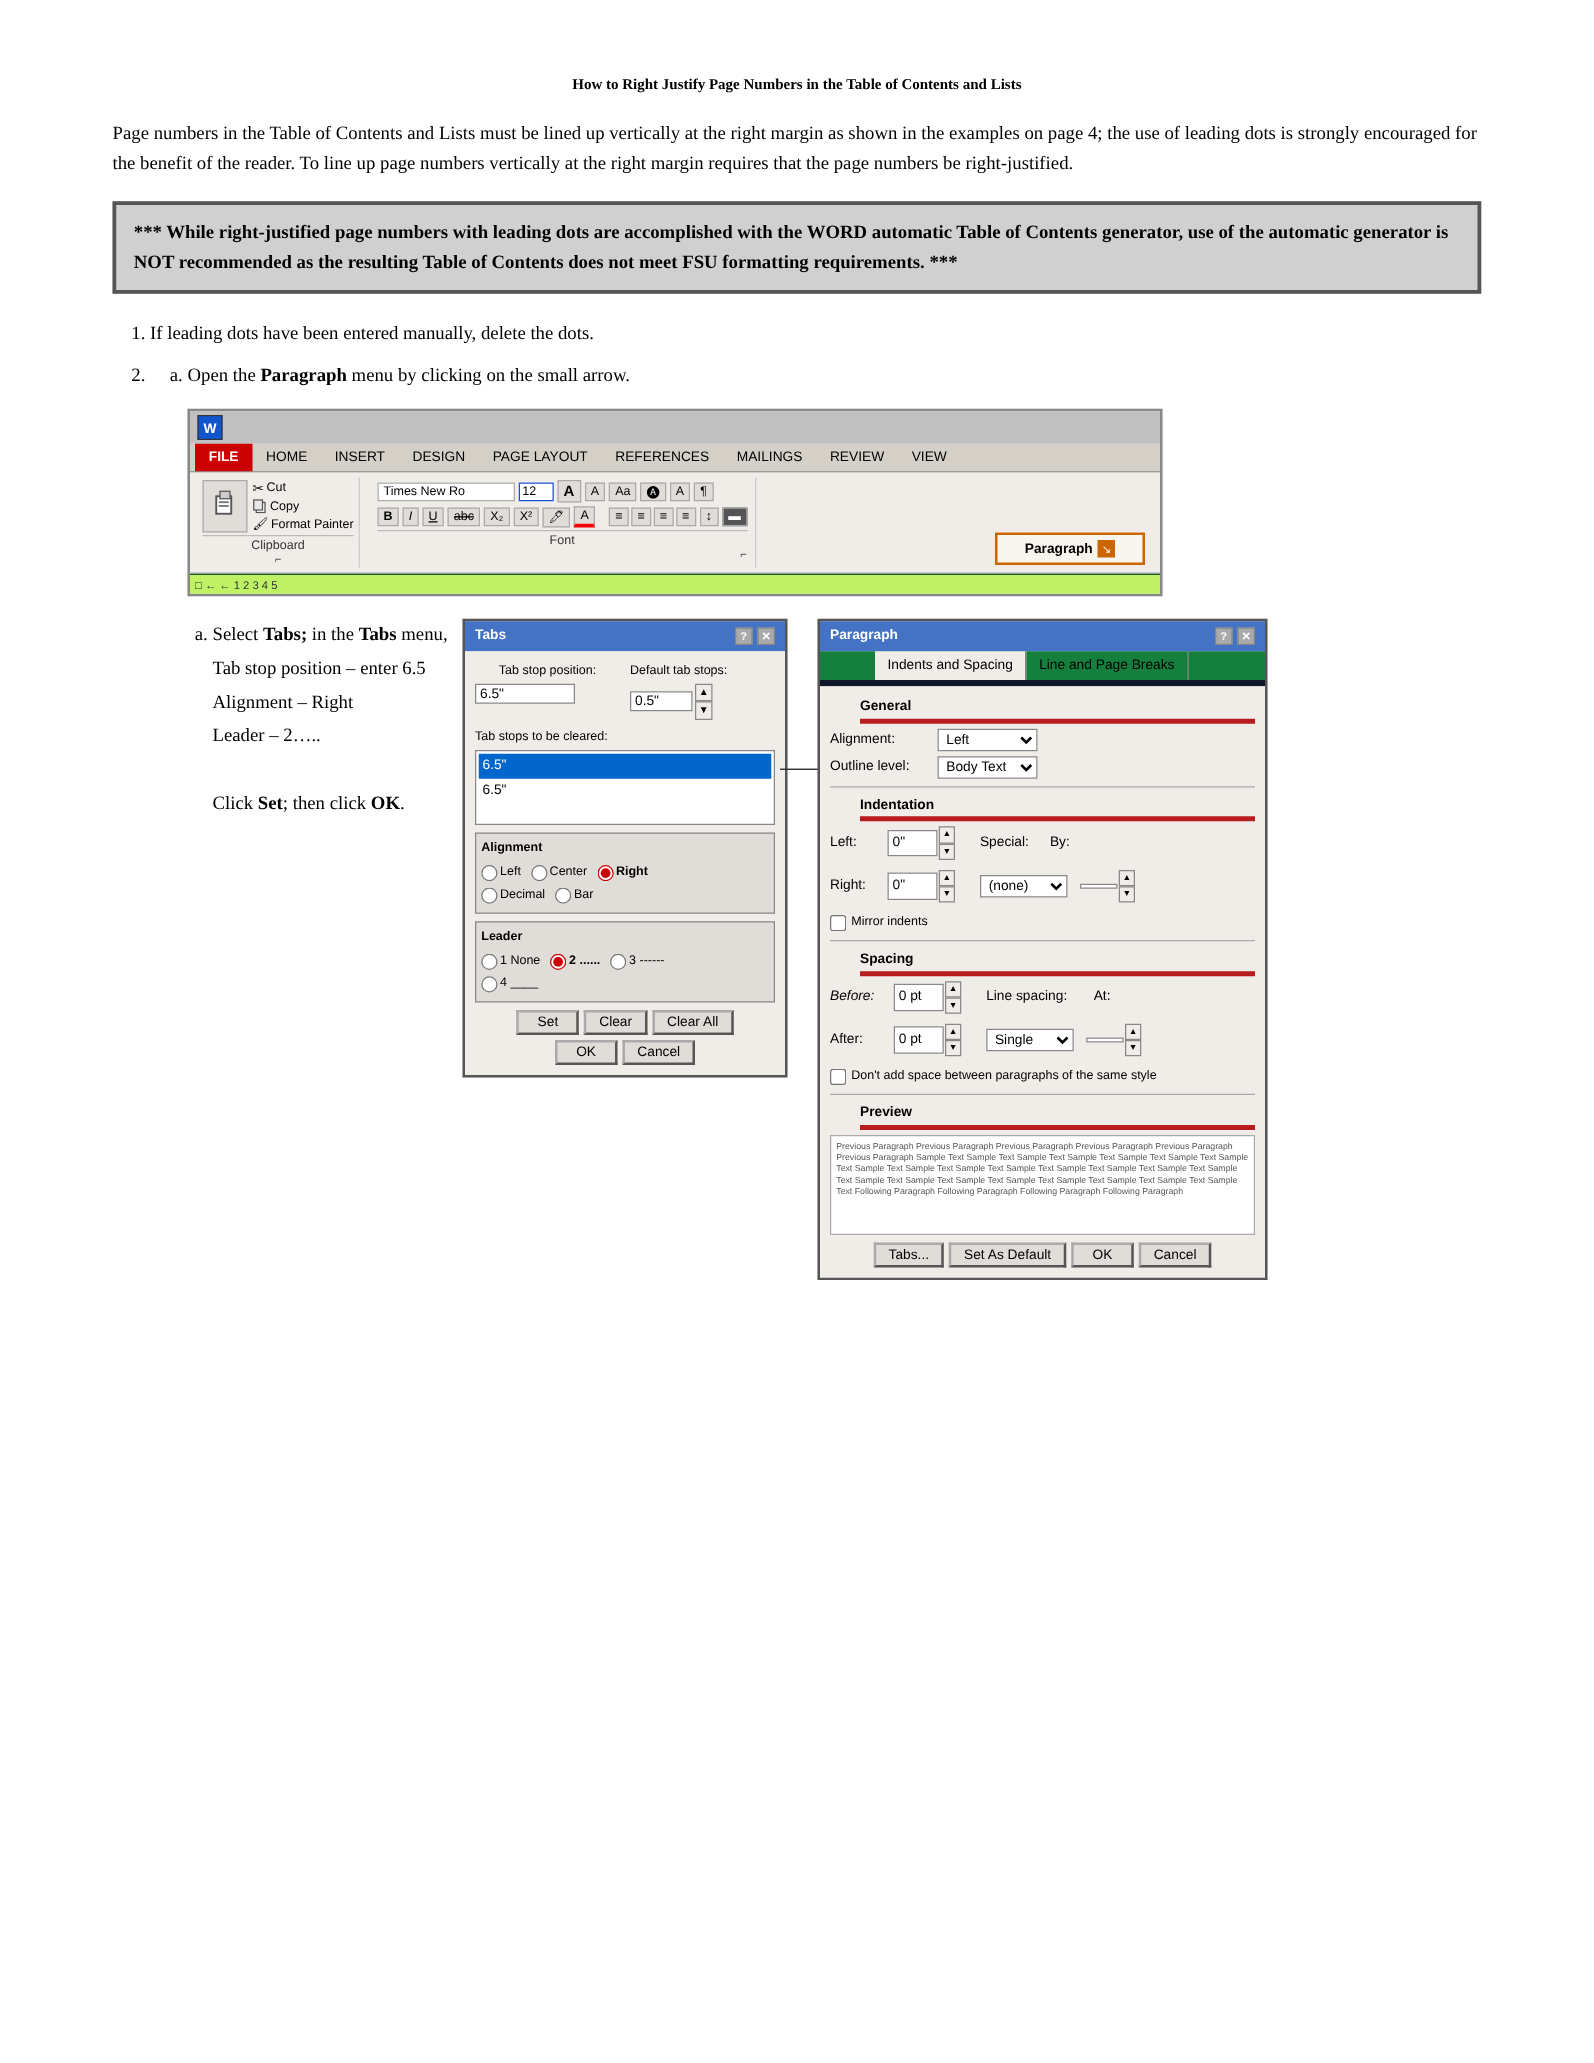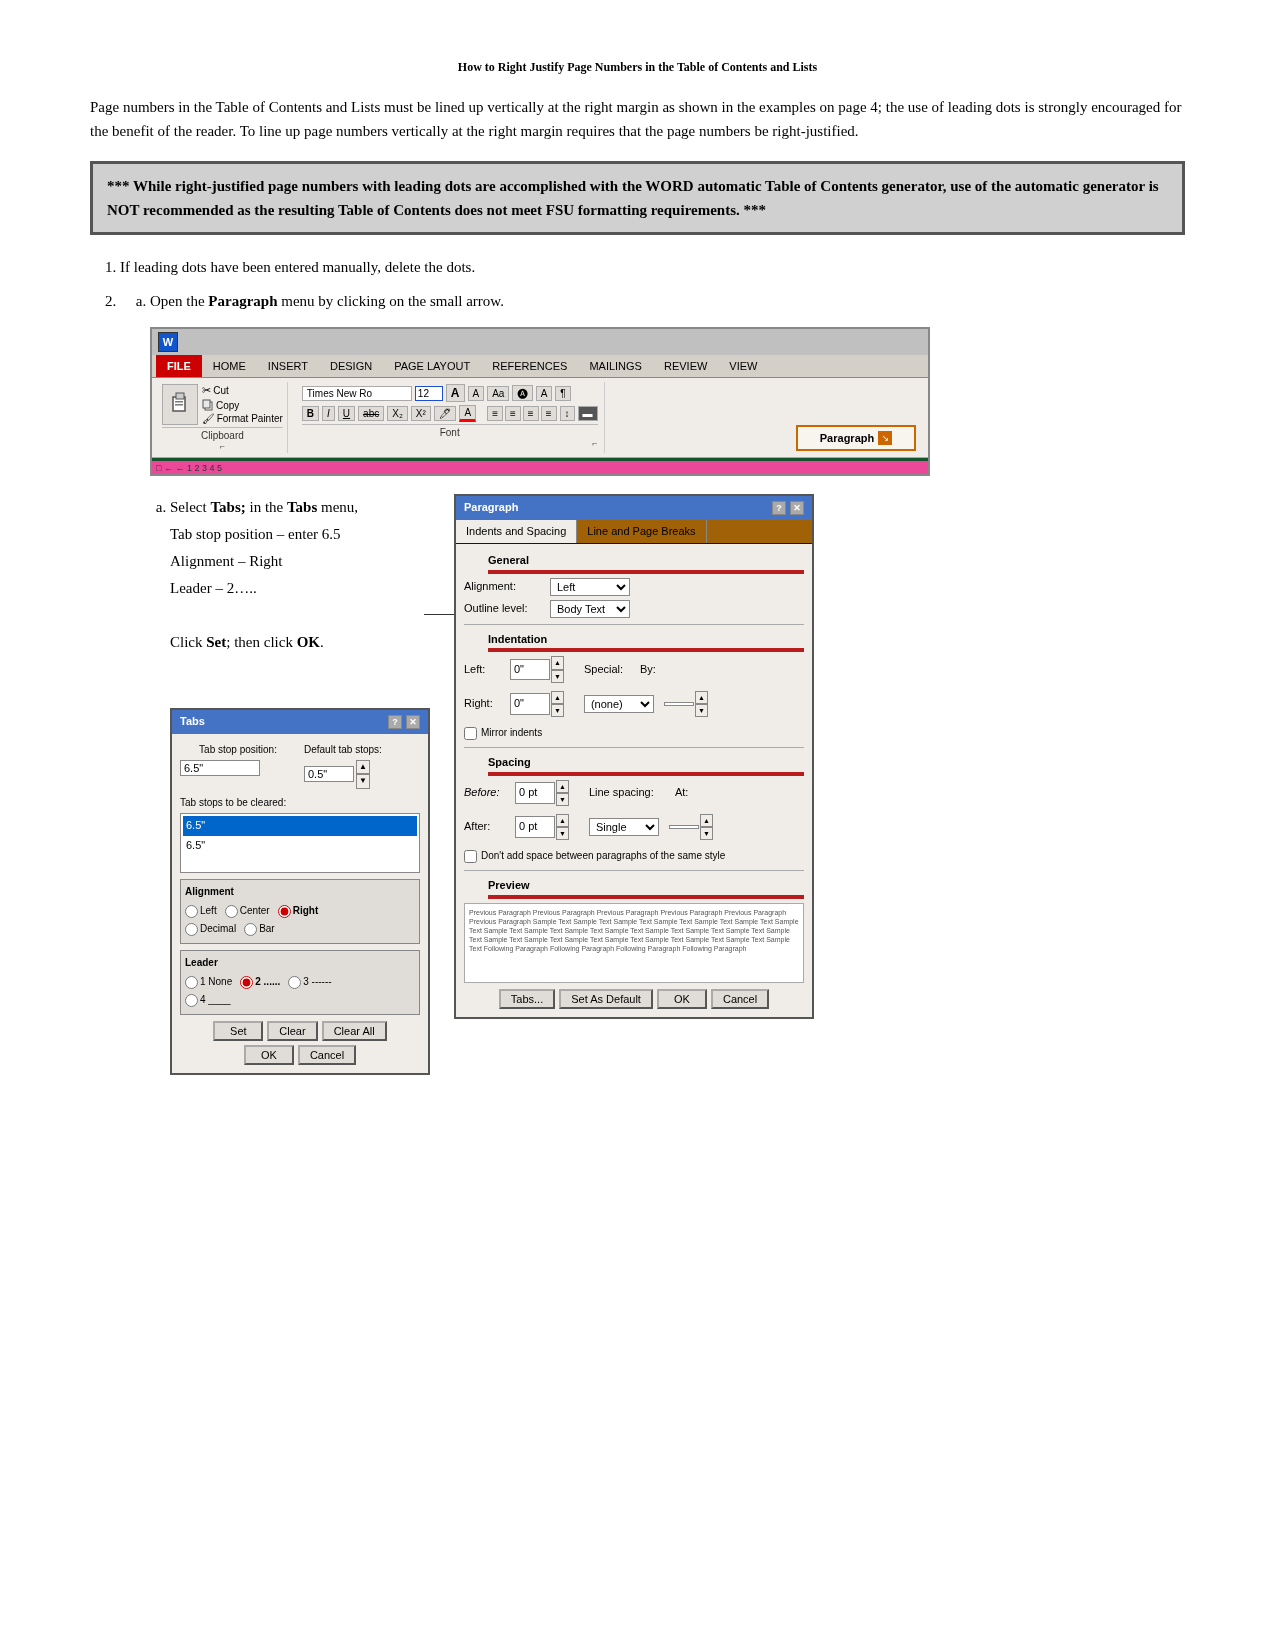--- a/index.html
+++ b/index.html
@@ -133,23 +133,23 @@
     .para-arrow {
       width: 14px; height: 14px;
       background: #cc6600;
       color: white;
       font-size: 9px;
       display: flex; align-items: center; justify-content: center;
       border: none;
       cursor: pointer;
     }
     .ruler-bar {
-      background: #ec4899;
+      background: #bef264;
       height: 16px;
-      border-top: 3px solid #14532d;
+      border-top: 1px solid #14532d;
       display: flex;
       align-items: center;
       padding: 0 4px;
       font-size: 9px;
       color: #333;
     }
     .side-text {
       font-size: 15px;
       line-height: 1.8;
       flex: 0 0 200px;
@@ -266,22 +266,23 @@
       color: white;
       padding: 3px 8px;
       display: flex;
       justify-content: space-between;
       align-items: center;
       font-size: 11px;
       font-weight: bold;
     }
     .para-dialog-tabs {
       display: flex;
-      background: #a16207;
-      border-bottom: 1px solid #0f172a;
+      background: #15803d;
+      border-bottom: 5px solid #0f172a;
+      padding-left: 44px;
     }
     .para-dialog-tab {
       padding: 3px 10px;
       font-size: 11px;
       border-right: 1px solid #888;
       cursor: pointer;
     }
     .para-dialog-tab.active {
       background: #f0ede8;
     }
@@ -470,21 +471,21 @@
     <div class="ruler-bar">
       <span>□ ← ← 1 2 3 4 5</span>
     </div>
   </div>
 </div>
 
 <ol class="numbered-list" style="list-style:none;margin-left:60px;">
   <li style="list-style-type:lower-alpha;margin-left:20px;">
     <div style="display:flex;gap:24px;align-items:flex-start;margin-top:10px;">
 
-      <div style="display:flex;flex-direction:column;gap:14px;">
+      <div style="display:flex;flex-direction:row;gap:0;">
         <div class="side-text">
           <span>Select <strong>Tabs;</strong> in the <strong>Tabs</strong> menu,</span><br>
           <span>Tab stop position – enter 6.5</span><br>
           <span>Alignment – Right</span><br>
           <span>Leader – 2…..</span><br>
           <br>
           <span>Click <strong>Set</strong>; then click <strong>OK</strong>.</span>
         </div>
 
         <div class="tabs-dialog">

